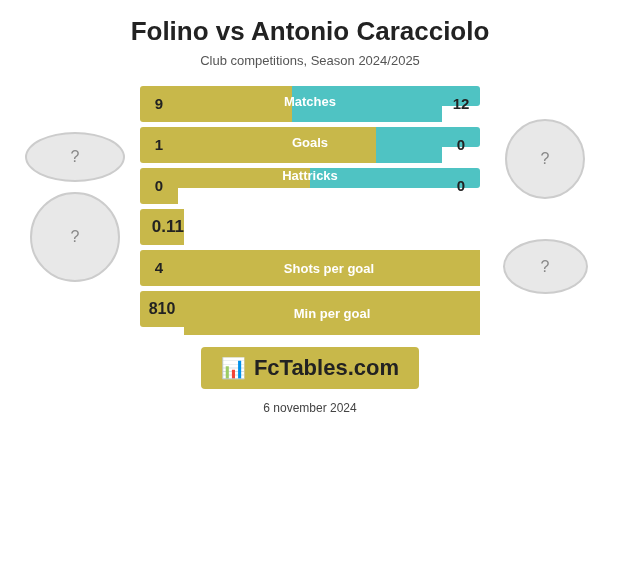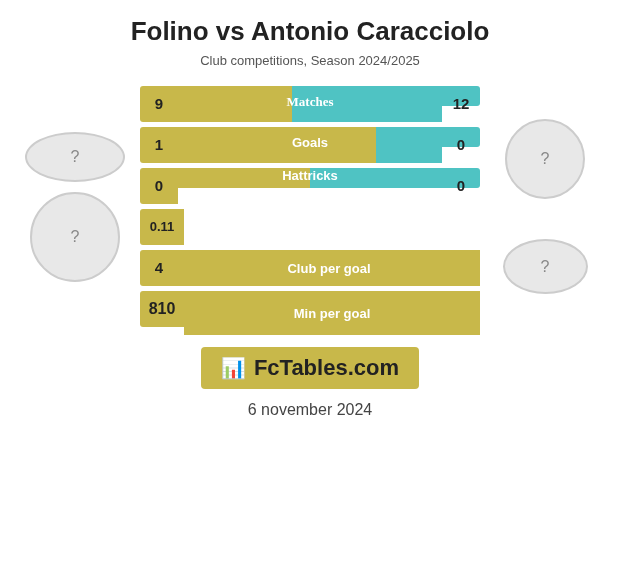--- a/index.html
+++ b/index.html
@@ -144,21 +144,21 @@
     .logo-text {
       font-size: 22px;
       font-weight: bold;
       color: #222;
     }
     .logo-icon {
       font-size: 20px;
     }
     .date-text {
       margin-top: 12px;
-      font-size: 16px;
+      font-size: 12px;
       color: #444;
       text-align: center;
     }
     .question-mark {
       font-size: 16px;
       color: #888;
     }
   </style>
 </head>
 <body>
@@ -178,21 +178,21 @@
       </div>
     </div>
 
     <div class="stats-container">
 
       <div class="single-row">
         <div class="val-left">9</div>
         <div style="flex:1; height:36px; display:flex; position:relative; overflow:hidden;">
           <div style="background:#c8b84a; width:43%; height:36px;"></div>
           <div style="background:#4fc3c3; flex:1; height:36px;"></div>
-          <span class="bar-label" style="position:absolute; left:50%; transform:translateX(-50%); top:50%; margin-top:-10px;font-family:Liberation Serif, serif;">Matches</span>
+          <span class="bar-label" style="position:absolute; left:50%; transform:translateX(-50%); top:50%; margin-top:-10px;">Matches</span>
         </div>
         <div class="val-right">12</div>
       </div>
 
       <div class="single-row">
         <div class="val-left">1</div>
         <div style="flex:1; height:36px; display:flex; position:relative; overflow:hidden;">
           <div style="background:#c8b84a; width:75%; height:36px;"></div>
           <div style="background:#4fc3c3; flex:1; height:36px;"></div>
           <span class="bar-label" style="position:absolute; left:50%; transform:translateX(-50%); top:50%; margin-top:-10px;">Goals</span>
@@ -204,27 +204,27 @@
         <div class="val-left">0</div>
         <div style="flex:1; height:20px; display:flex; position:relative; overflow:hidden;">
           <div style="background:#c8b84a; width:50%; height:36px;"></div>
           <div style="background:#4fc3c3; flex:1; height:36px;"></div>
           <span class="bar-label" style="position:absolute; left:50%; transform:translateX(-50%); top:50%; margin-top:-10px;">Hattricks</span>
         </div>
         <div class="val-right">0</div>
       </div>
 
       <div class="single-row">
-        <div class="val-left" style="font-size:13px; width:44px;">0.11</div>
+        <div class="val-left" style="font-size:17px; width:44px;text-align:right;">0.11</div>
       </div>
 
       <div class="single-row">
         <div class="val-left">4</div>
         <div style="flex:1; height:36px; background:#c8b84a; display:flex; align-items:center; justify-content:center;">
-          <span class="bar-label">Club per goal</span>
+          <span class="bar-label">Shots per goal</span>
         </div>
       </div>
 
       <div class="single-row">
         <div class="val-left" style="font-size:16px; width:44px;">810</div>
         <div style="flex:1; height:44px; background:#c8b84a; display:flex; align-items:center; justify-content:center;">
           <span class="bar-label">Min per goal</span>
         </div>
       </div>
     </div>

